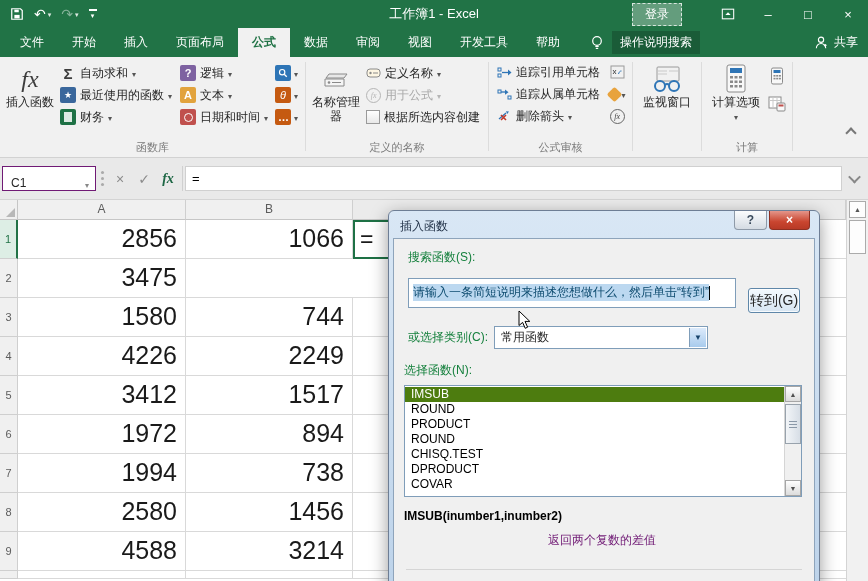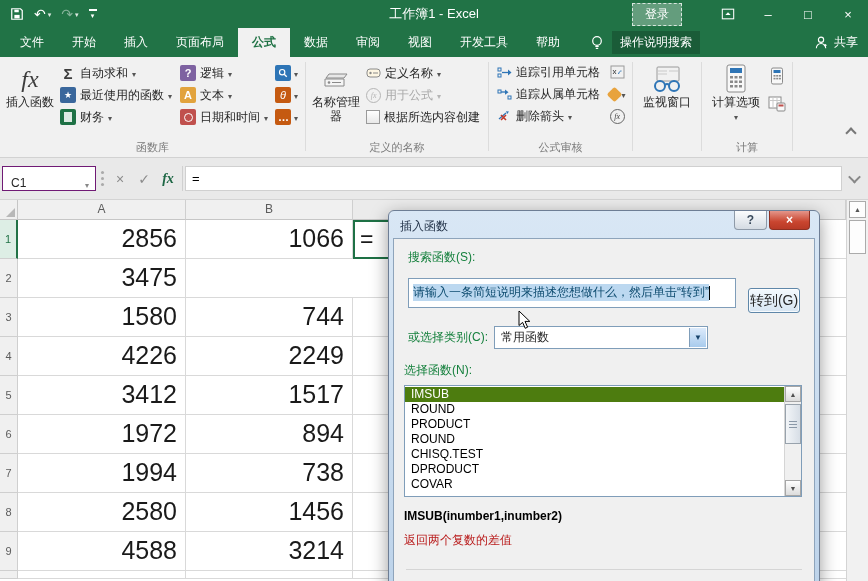--- a/index.html
+++ b/index.html
@@ -121,21 +121,21 @@
   .listbox { margin-top:5px; margin-left:-4px; margin-right:-2px; height:112px; background:#fff; border:1px solid #7f9db9; position:relative; }
   .list-items { position:absolute; left:0; right:17px; top:1px; }
   .li { height:15px; line-height:15px; font-size:12px; padding-left:6px; color:#000; }
   .li.selected { background:#4d7c0f; color:#fff; }
   .list-scroll { position:absolute; right:0; top:0; bottom:0; width:17px; background:#f0f0f0; border-left:1px solid #d5d5d5; }
   .ls-btn { height:16px; background:linear-gradient(#fefefe,#dcdcdc); border:1px solid #a6a6a6; display:flex; align-items:center; justify-content:center; font-size:7px; color:#505050; }
   .ls-btn.down { position:absolute; bottom:0; left:0; right:0; }
   .ls-thumb { margin-top:2px; height:40px; background:linear-gradient(90deg,#f2f5f8,#d7dee6); border:1px solid #98a2ac; display:flex; align-items:center; justify-content:center; flex-direction:column; gap:2px; }
   .ls-thumb i { width:8px; height:1px; background:#8a98a8; display:block; }
   .signature { margin-top:12px; margin-left:-4px; font-size:12px; font-weight:bold; color:#000; }
-  .descr { margin-top:9px; margin-left:-4px; font-size:12px; color:#b91c1c; }
+  .descr { margin-top:9px; margin-left:-4px; font-size:12px; color:#701a75;text-align:center; }
   .dlg-divider { position:absolute; left:12px; right:12px; top:330px; height:1px; background:#d5d5d5; }
 
   
   .mouse-cursor { position:absolute; left:518px; top:310px; z-index:50; pointer-events:none; }
 
   svg.ic { display:block; }
 </style>
 </head>
 <body>
 

